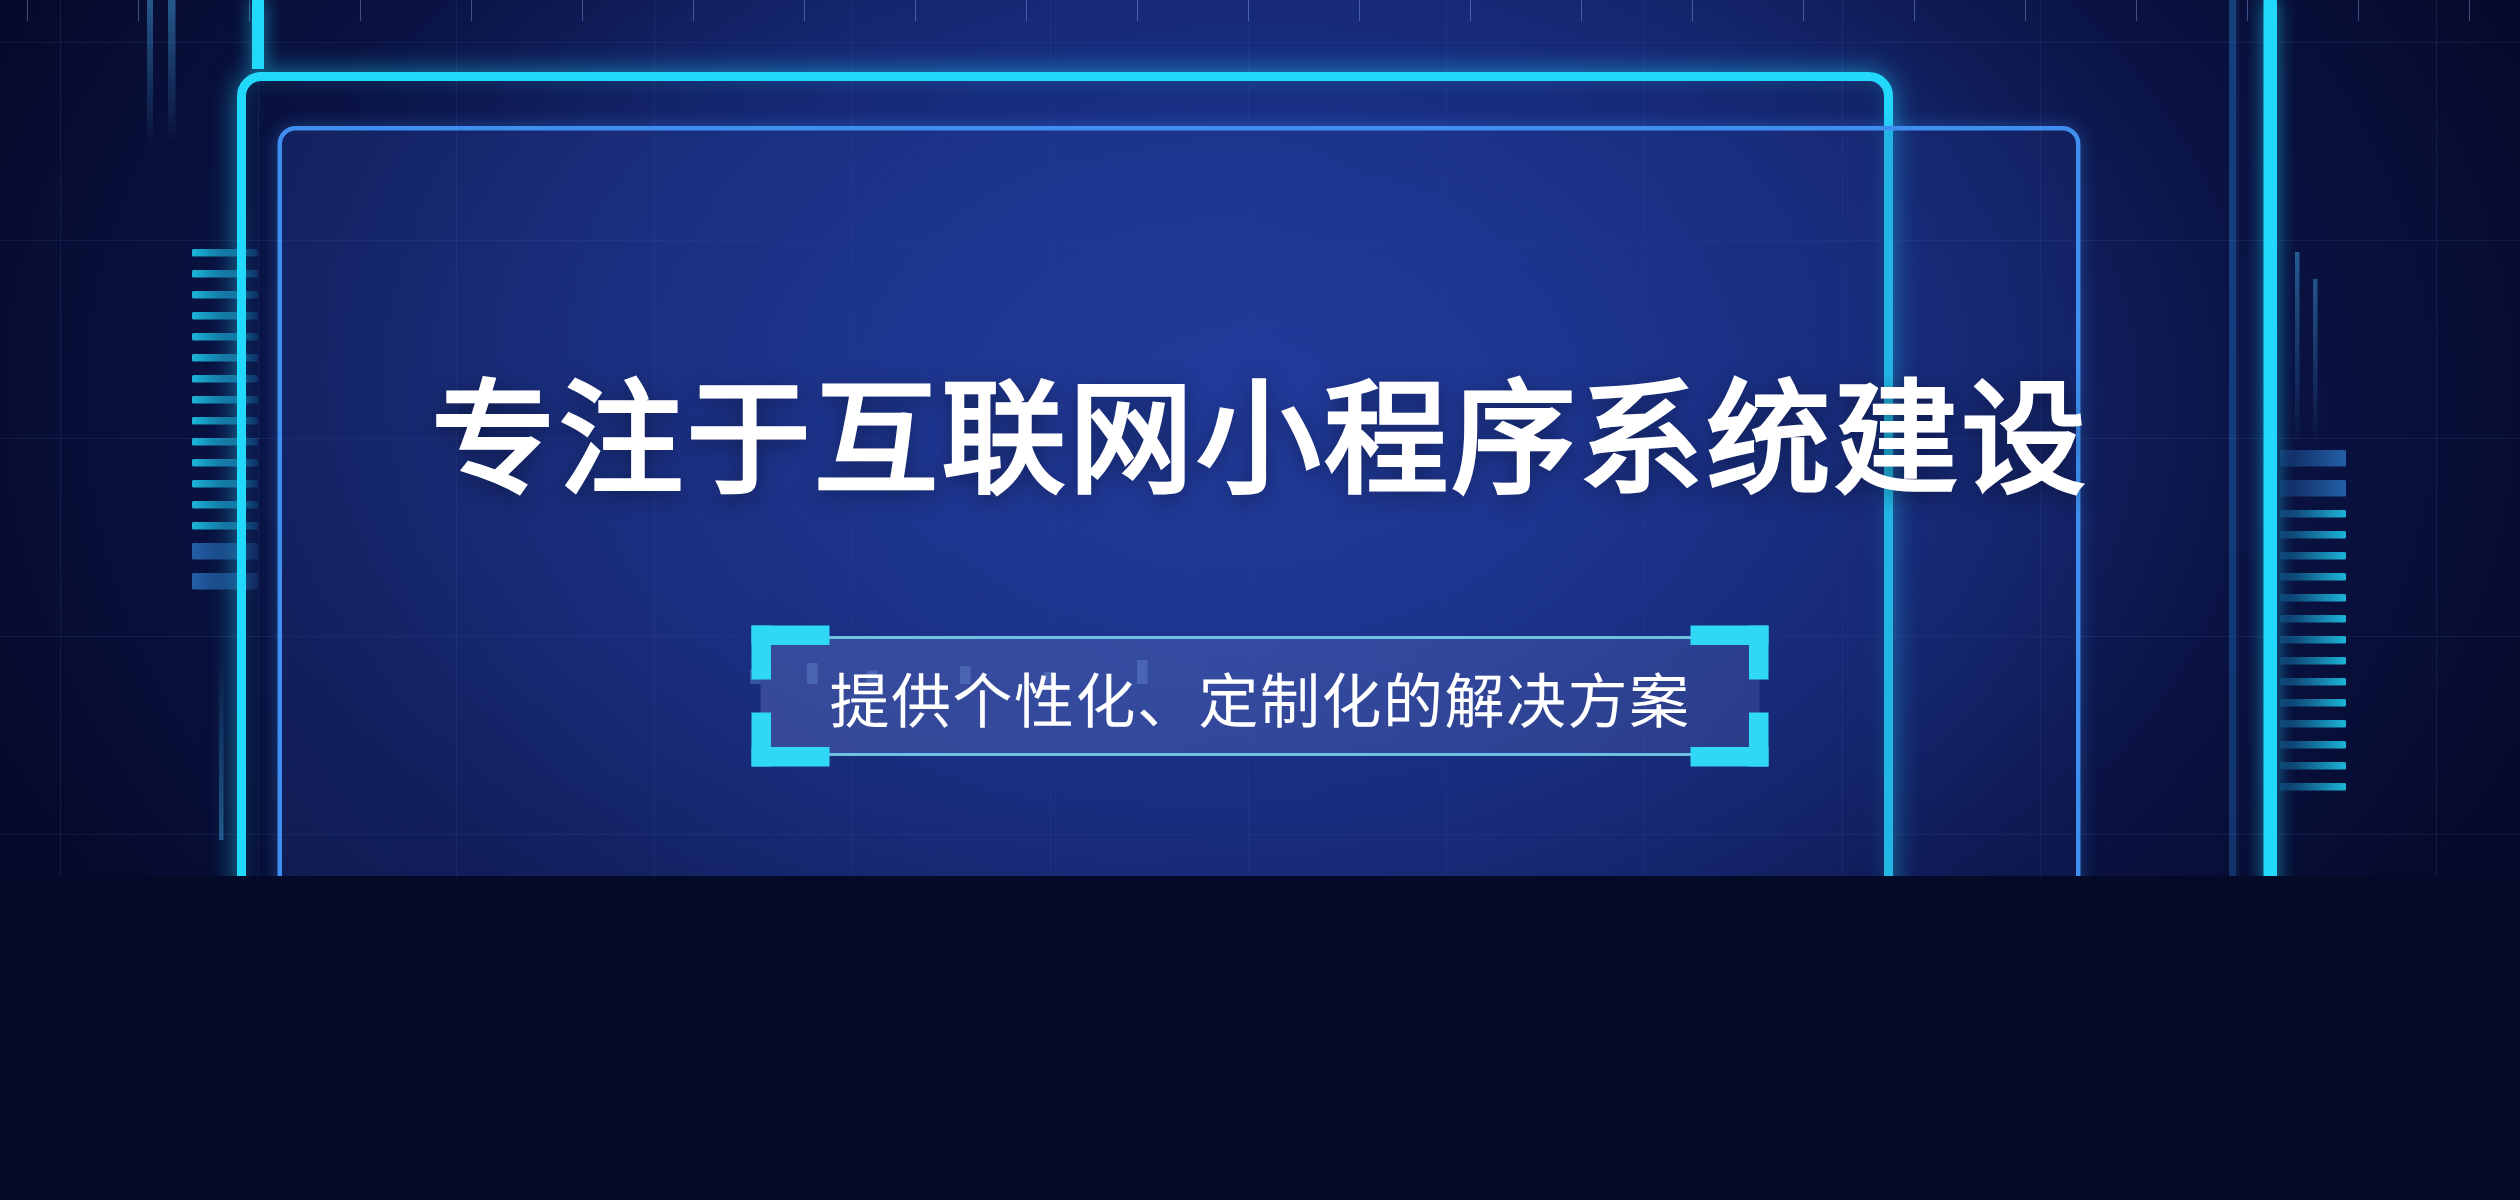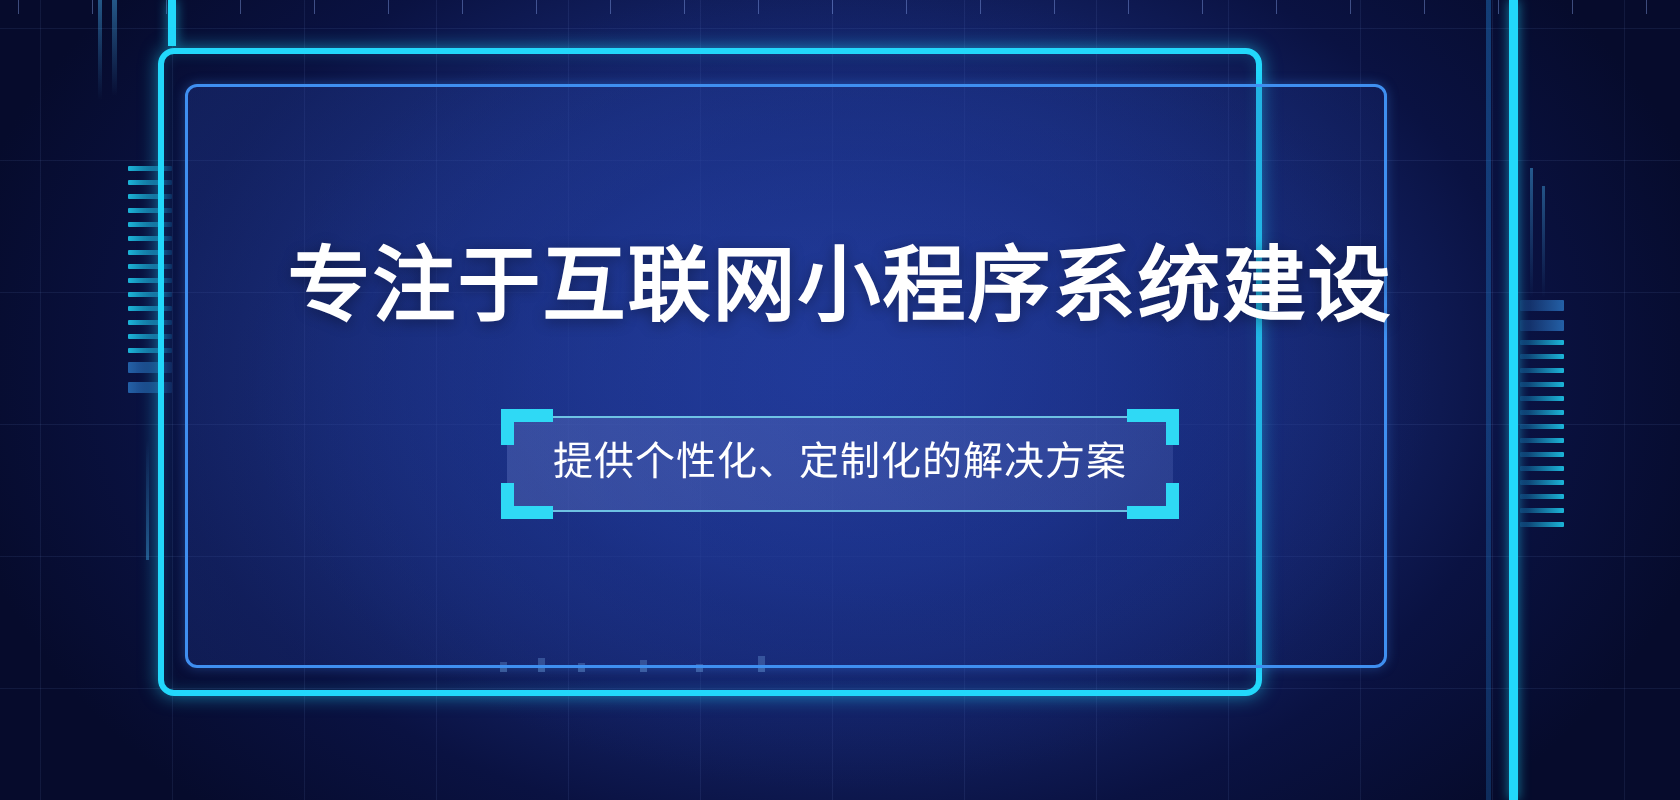--- a/index.html
+++ b/index.html
@@ -6,21 +6,21 @@
   html, body {
     margin: 0;
     padding: 0;
     background: #050a28;
   }
   * { box-sizing: border-box; }
 
   .stage {
     position: relative;
     width: 1680px;
-    height: 800px;
+    height: 584px;
     overflow: hidden;
     background:
       radial-gradient(ellipse 900px 620px at 50% 46%, #2b45a8 0%, #1d3288 34%, #122060 58%, #0a1242 76%, #060b2c 100%),
       #050a28;
     font-family: "Liberation Sans", "DejaVu Sans", sans-serif;
   }
 
   
   .grid {
     position: absolute;
@@ -123,21 +123,21 @@
     font-weight: 700;
     letter-spacing: 2px;
     line-height: 1.1;
     margin: 0 0 84px 0;
     text-shadow: 0 3px 14px rgba(0,0,0,0.35);
     white-space: nowrap;
   }
 
   .subtitle-wrap {
     position: relative;
-    padding: 18px 46px 24px 46px;
+    padding: 18px 46px 8px 46px;
     background: linear-gradient(to right, rgba(120,140,215,0.30), rgba(110,130,205,0.22));
   }
   .subtitle-wrap .edge {
     position: absolute;
     background: rgba(120,215,240,0.85);
   }
   .subtitle-wrap .edge.top    { left: 0; right: 0; top: 0;   height: 2px; }
   .subtitle-wrap .edge.bottom { left: 0; right: 0; bottom: 0;height: 2px; }
 
   .corner {

